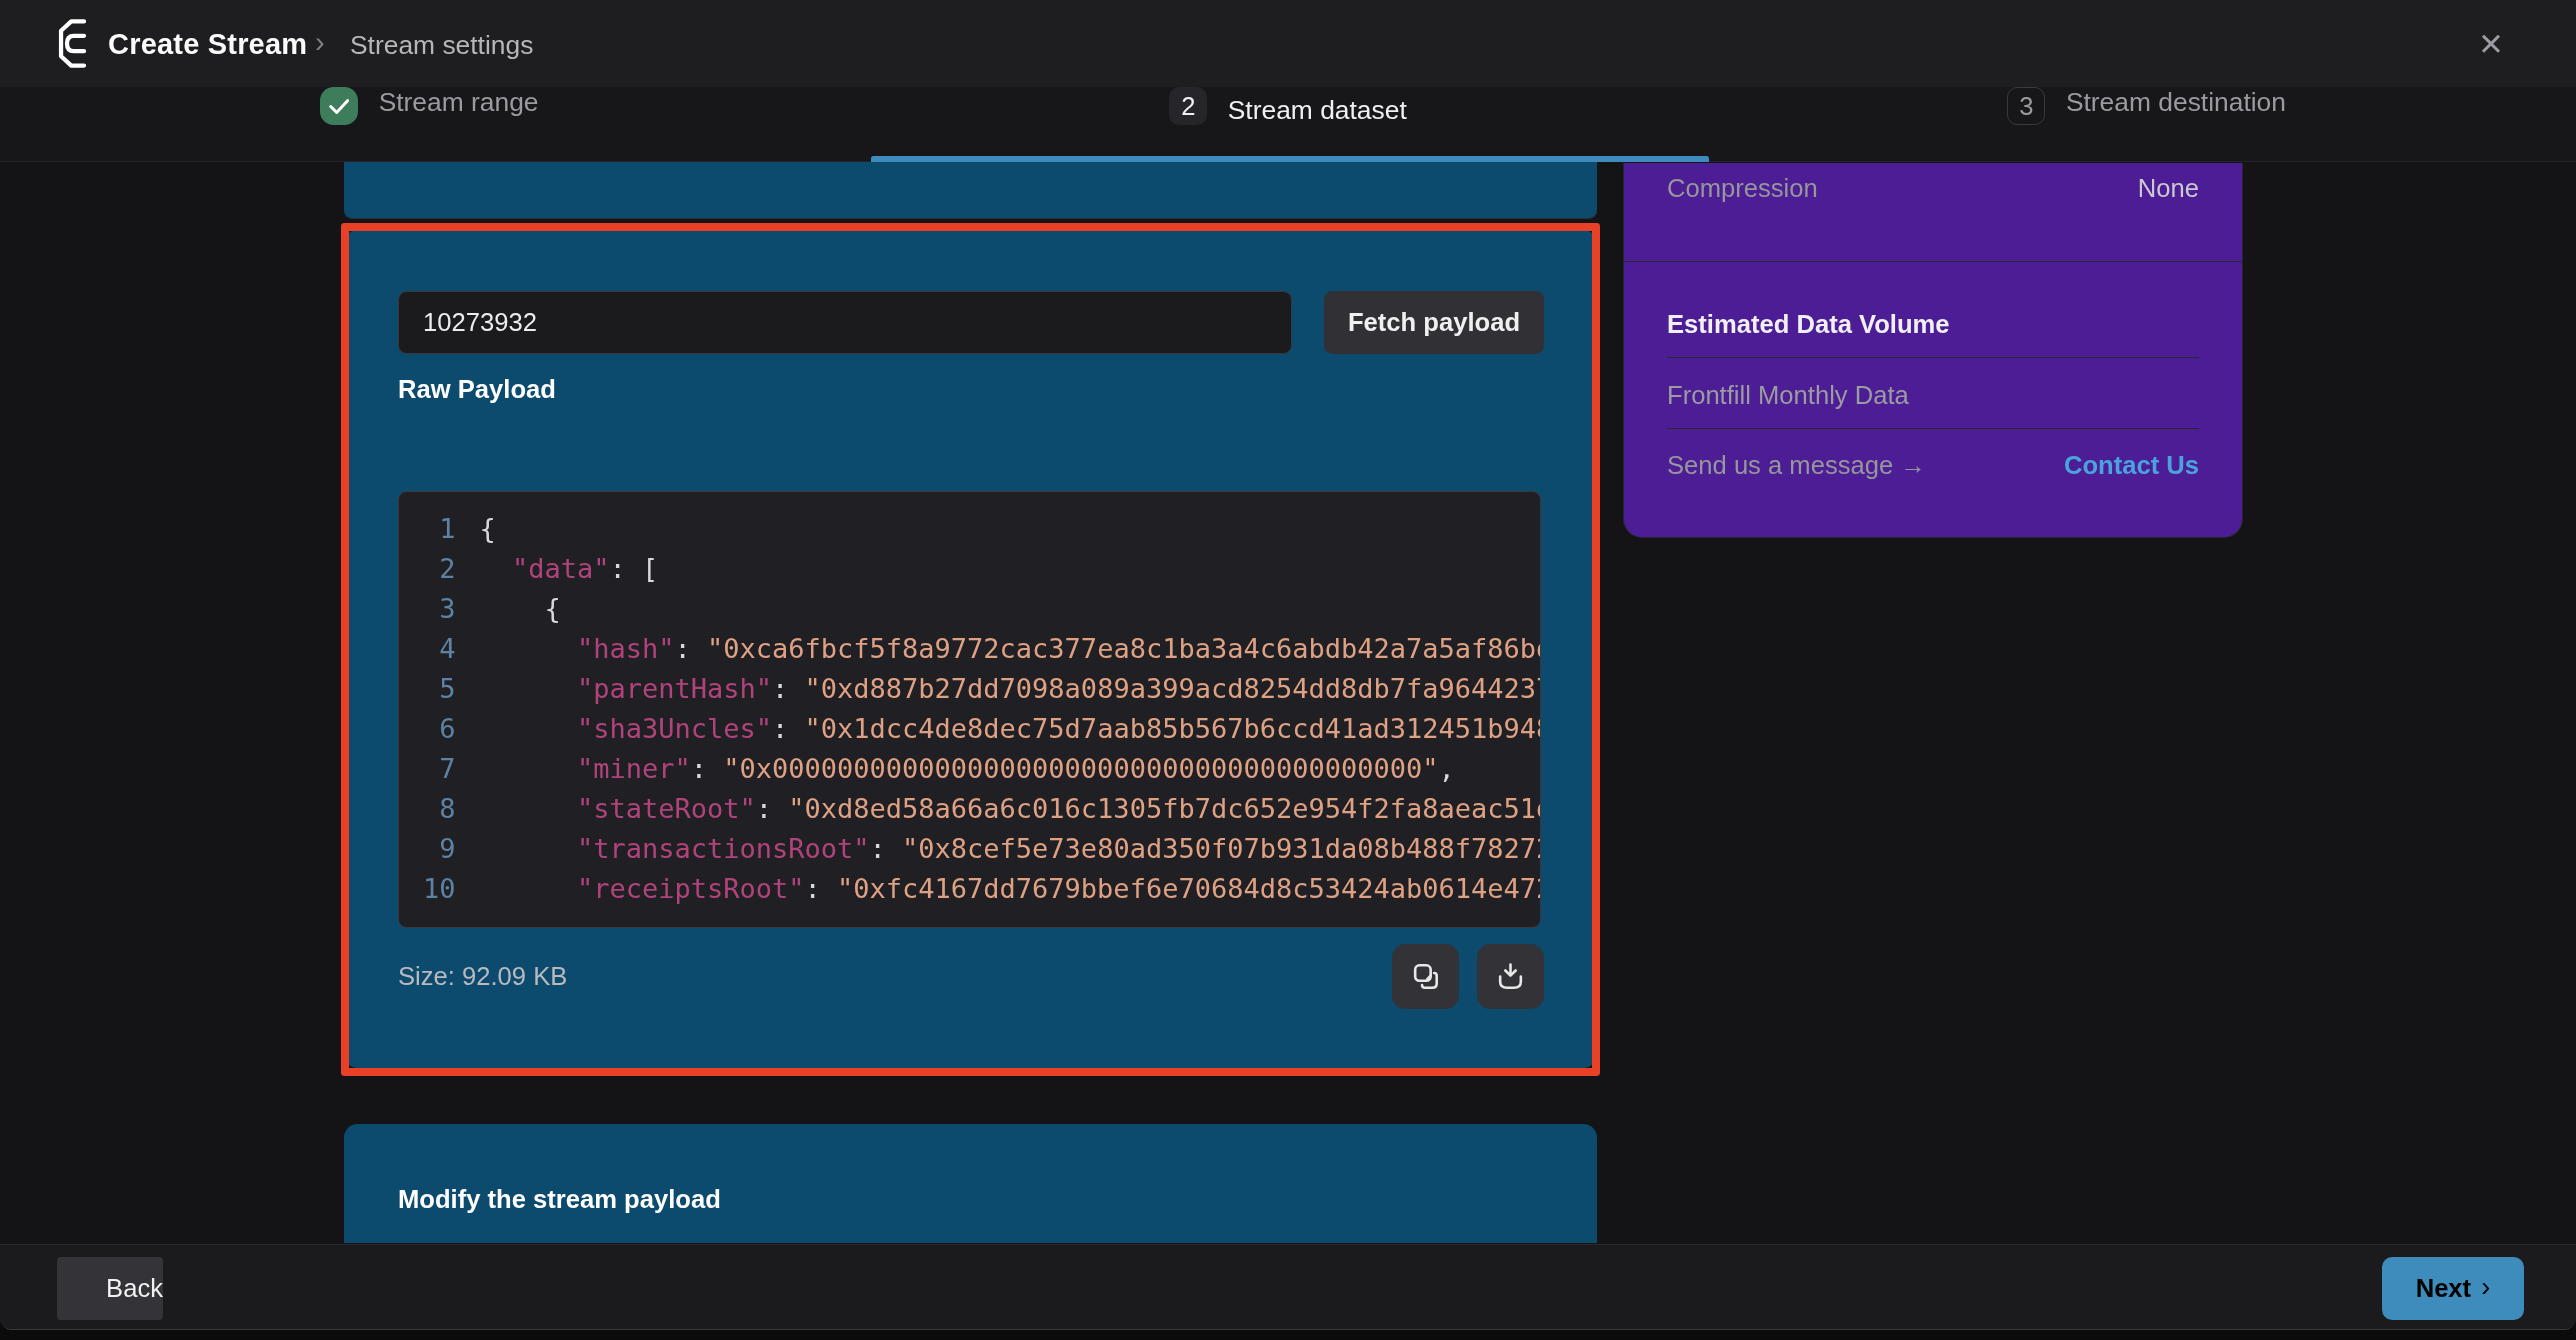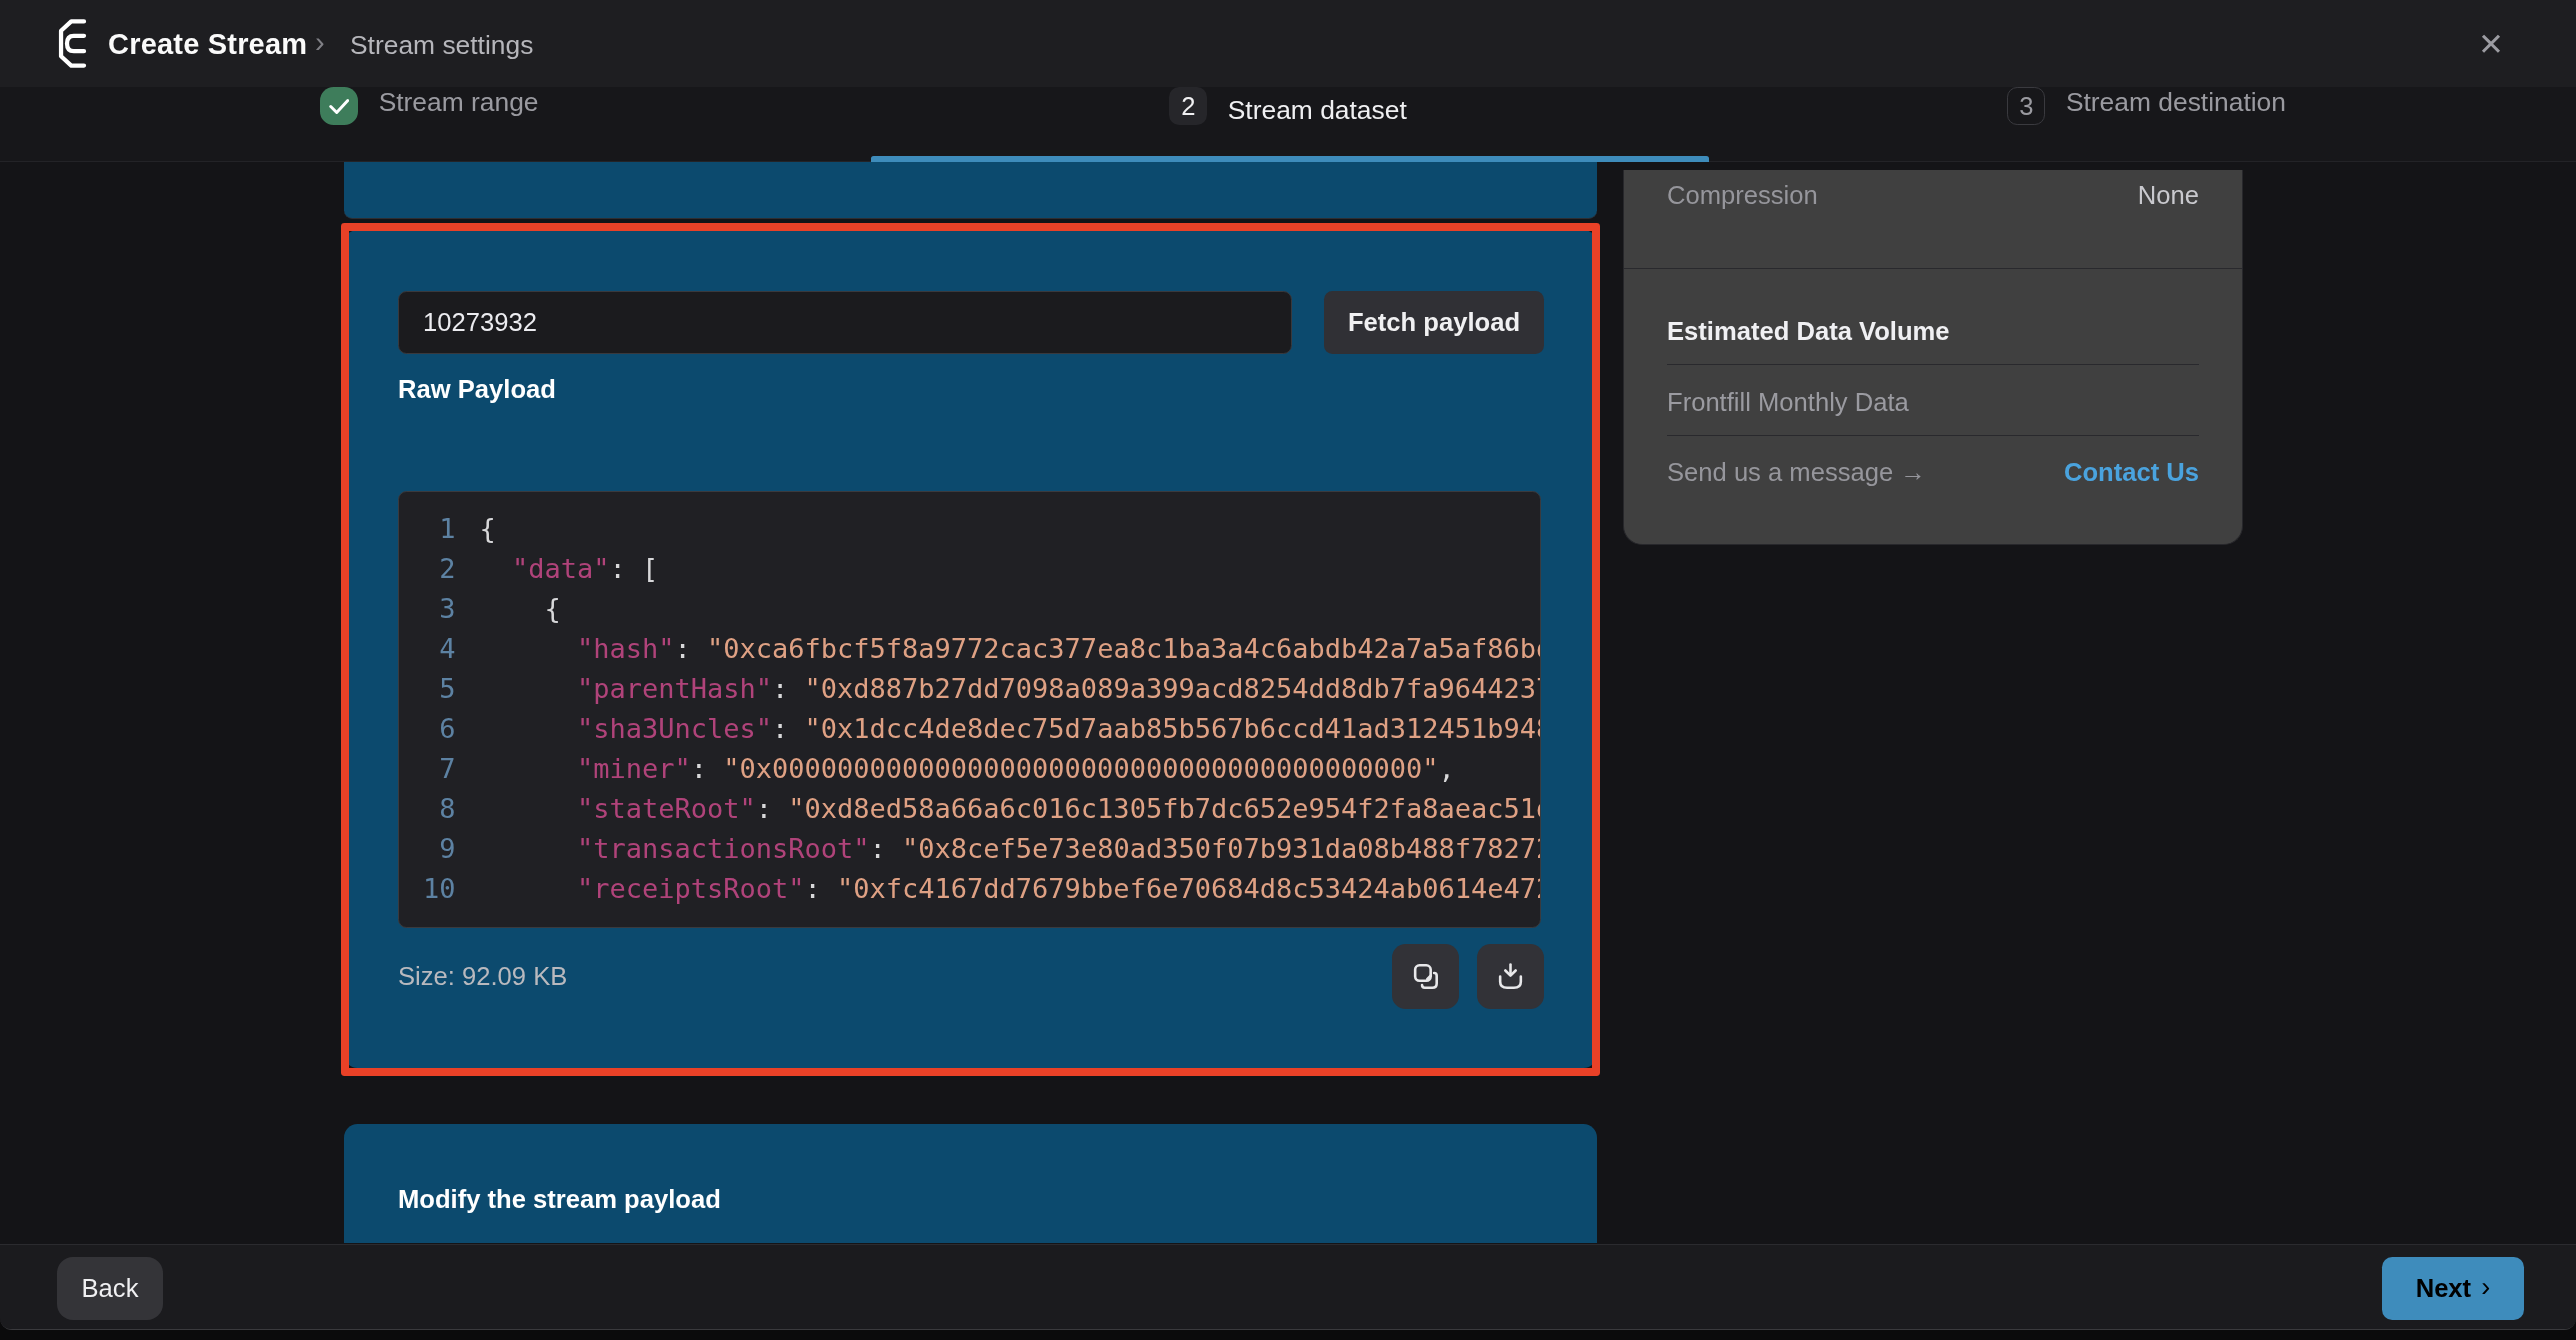--- a/index.html
+++ b/index.html
@@ -42,36 +42,36 @@
   .ln { display:inline-block; width:41px; text-align:right; margin-right:24px; color:#5d82a3; }
   .tok-plain { color:#d8d8da; }
   .tok-key { color:#b0437a; }
   .tok-str { color:#dfa184; }
   .size-label { position:absolute; left:54px; top:732px; font-size:25.6px; color:#b9b9be; }
   .icon-btn { position:absolute; top:714px; width:67px; height:65px; background:#323237; border:none; border-radius:13.6px; display:flex; align-items:center; justify-content:center; }
   .copy-btn { left:1048px; }
   .dl-btn { left:1133px; }
   .modify-title { position:absolute; left:54px; top:61px; font-size:25.6px; font-weight:700; color:#ffffff; }
   
-  .panel { position:absolute; left:1623px; top:8px; width:620px; height:375px; background:#404040; border:0.9px solid #27272b; border-top:none; border-radius:0 0 19px 19px; }
+  .panel { position:absolute; left:1623px; top:1px; width:620px; height:375px; background:#4c1d95; border:0.9px solid #27272b; border-top:none; border-radius:0 0 19px 19px; }
   .panel-row { position:absolute; left:43px; right:43px; display:flex; justify-content:space-between; align-items:center; font-size:25.6px; }
   .row-compression { top:11px; }
   .row-message { top:288px; }
   .panel-label { color:#96969c; }
   .panel-value { color:#c9c9ce; }
   .panel-div { position:absolute; height:0.9px; background:#29292d; }
   .div-full { left:0; right:0; top:98px; }
   .div-2 { left:43px; right:43px; top:194px; }
   .div-3 { left:43px; right:43px; top:265px; }
   .est-title { position:absolute; left:43px; top:147px; font-size:25.6px; font-weight:700; color:#f0f0f3; }
   .frontfill { position:absolute; left:43px; top:218px; font-size:25.6px; color:#9b9ba1; }
   .contact-link { color:#4aa3de; font-weight:600; cursor:pointer; }
   
   .footer { position:absolute; left:0; top:1244px; width:100%; height:86px; background:#1b1b1e; border-top:0.9px solid #2b2b2f; }
-  .back-btn { position:absolute; left:57px; top:12px; width:106px; height:63px; background:#343438; border:none; border-radius:16px; color:#f0f0f2; font-size:25.6px; font-family:"Liberation Sans", sans-serif; }
+  .back-btn { position:absolute; left:57px; top:12px; width:106px; height:63px; background:#343438; border:none; border-radius:4px; color:#f0f0f2; font-size:25.6px; font-family:"Liberation Sans", sans-serif;text-align:right; }
   .next-btn { position:absolute; left:2382px; top:12px; width:142px; height:63px; background:#3e8cbc; border:none; border-radius:10.2px; color:#000000; font-size:25.6px; font-weight:600; font-family:"Liberation Sans", sans-serif; display:flex; align-items:center; justify-content:center; gap:10.2px; }
   .next-chevron { font-size:27px; font-weight:400; margin-top:-2.6px; }
 </style>
 </head>
 <body>
 
 <div class="window">
 
   <div class="topbar">
     <svg class="logo" viewBox="0 0 48 60" fill="none">

